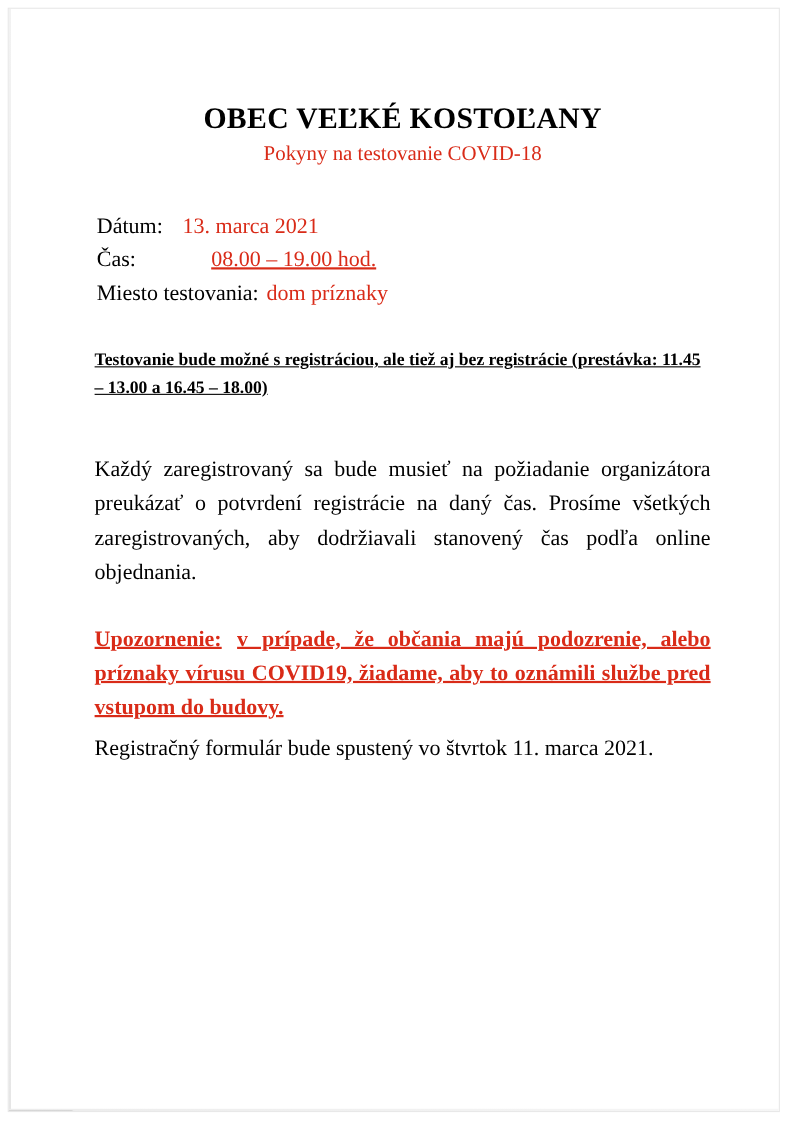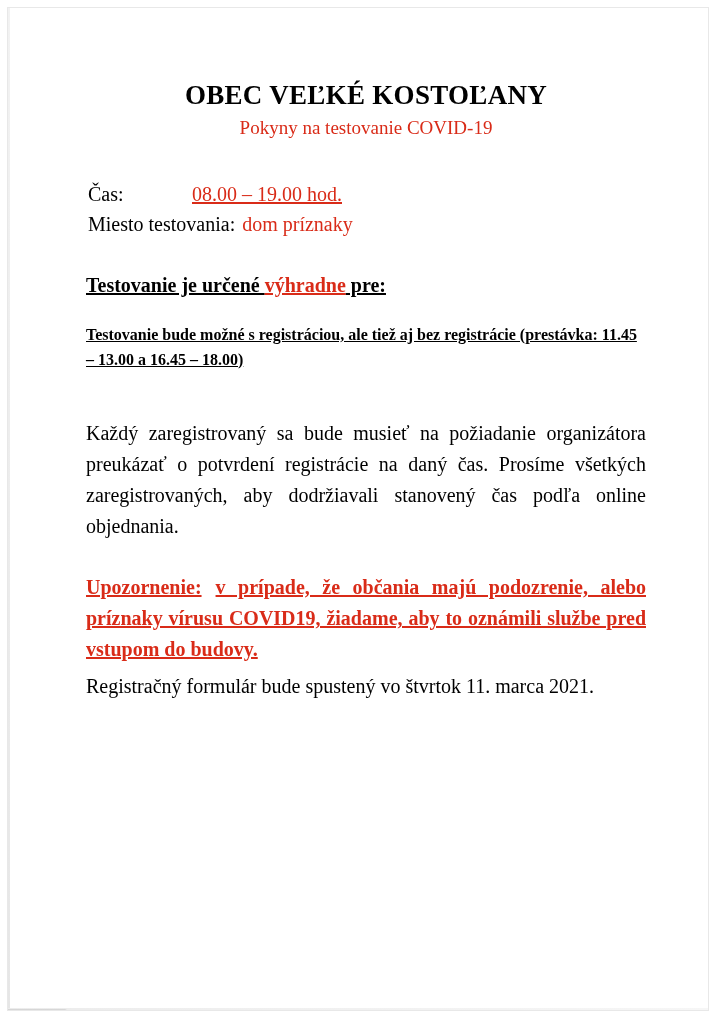--- a/index.html
+++ b/index.html
@@ -51,21 +51,21 @@
     width: 60px;
     height: 30px;
     border-bottom: 1px solid #cfcfcf;
     transform: skewX(-60deg);
     opacity: .75;
   }
 
   .content {
     position: absolute;
     left: 78px;
-    top: 72px;
+    top: 84px;
     width: 560px;
   }
 
   h1.title {
     font-size: 27px;
     font-weight: bold;
     text-align: center;
     letter-spacing: .3px;
     margin: 0 0 6px 0;
     line-height: 1.15;
@@ -153,34 +153,34 @@
 <body>
 
 <div class="page">
   <div class="scan-edge-left"></div>
   <div class="scan-edge-bottom"></div>
   <div class="corner-fold"></div>
 
   <div class="content">
 
     <h1 class="title">OBEC VEĽKÉ KOSTOĽANY</h1>
-    <div class="subtitle">Pokyny na testovanie COVID-19</div>
+    <div class="subtitle">Pokyny na testovanie COVID-18</div>
 
     <div class="info-table">
+      <div class="info-row">
+        <span class="info-label w1">Dátum:</span><span class="info-val">13. marca 2021</span>
+      </div>
       <div class="info-row">
         <span class="info-label w2">Čas:</span><span class="info-val indent">08.00 – 19.00 hod.</span>
       </div>
       <div class="info-row">
         <span class="info-label w3">Miesto testovania:</span><span class="info-val">dom príznaky</span>
       </div>
     </div>
 
-    <div class="heading-line">
-      <span class="seg black">Testovanie je určené </span><span class="seg red">výhradne</span><span class="seg black"> pre:</span>
-    </div>
 
 
     <div class="black-block-bold">Testovanie bude možné s registráciou, ale tiež aj bez registrácie (prestávka: 11.45 – 13.00 a 16.45 – 18.00)</div>
 
     <div class="para">Každý zaregistrovaný sa bude musieť na požiadanie organizátora preukázať o potvrdení registrácie na daný čas. Prosíme všetkých zaregistrovaných, aby dodržiavali stanovený čas podľa online objednania.</div>
 
     <div class="warn-block">
       <span class="lead">Upozornenie:</span><span>v prípade, že občania majú podozrenie, alebo príznaky vírusu COVID19, žiadame, aby to oznámili službe pred vstupom do budovy.</span>
     </div>
 

